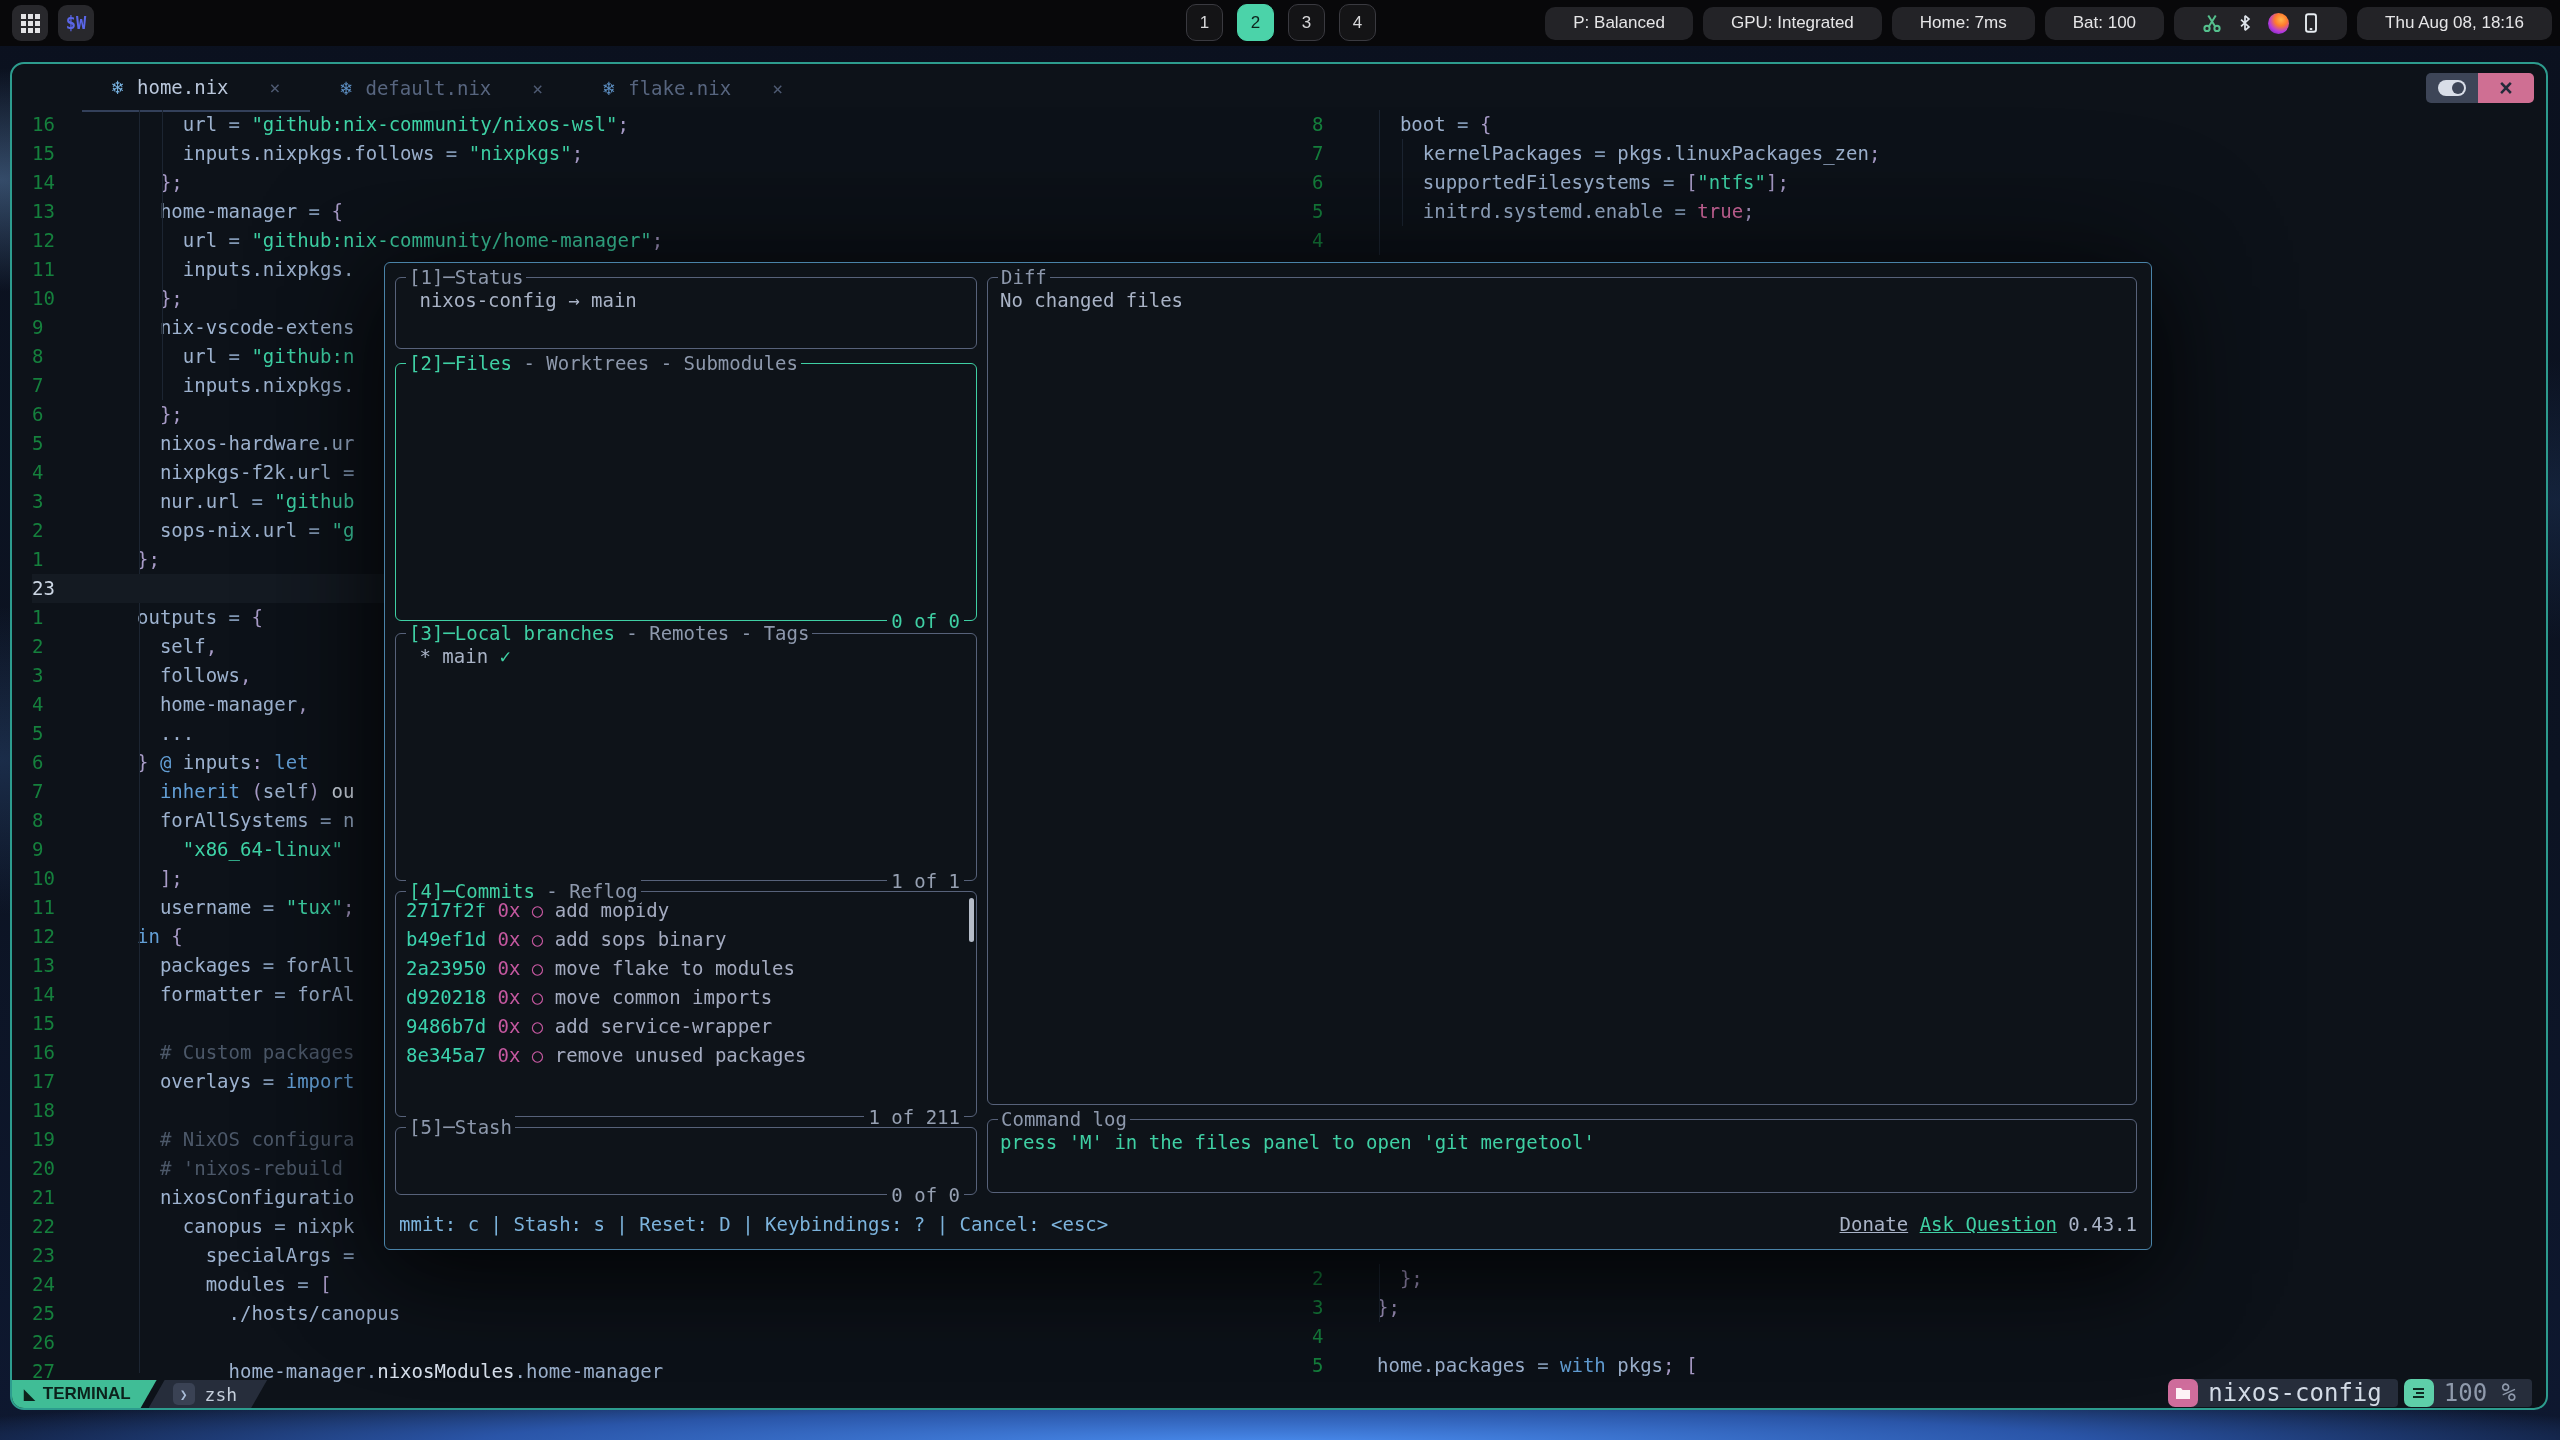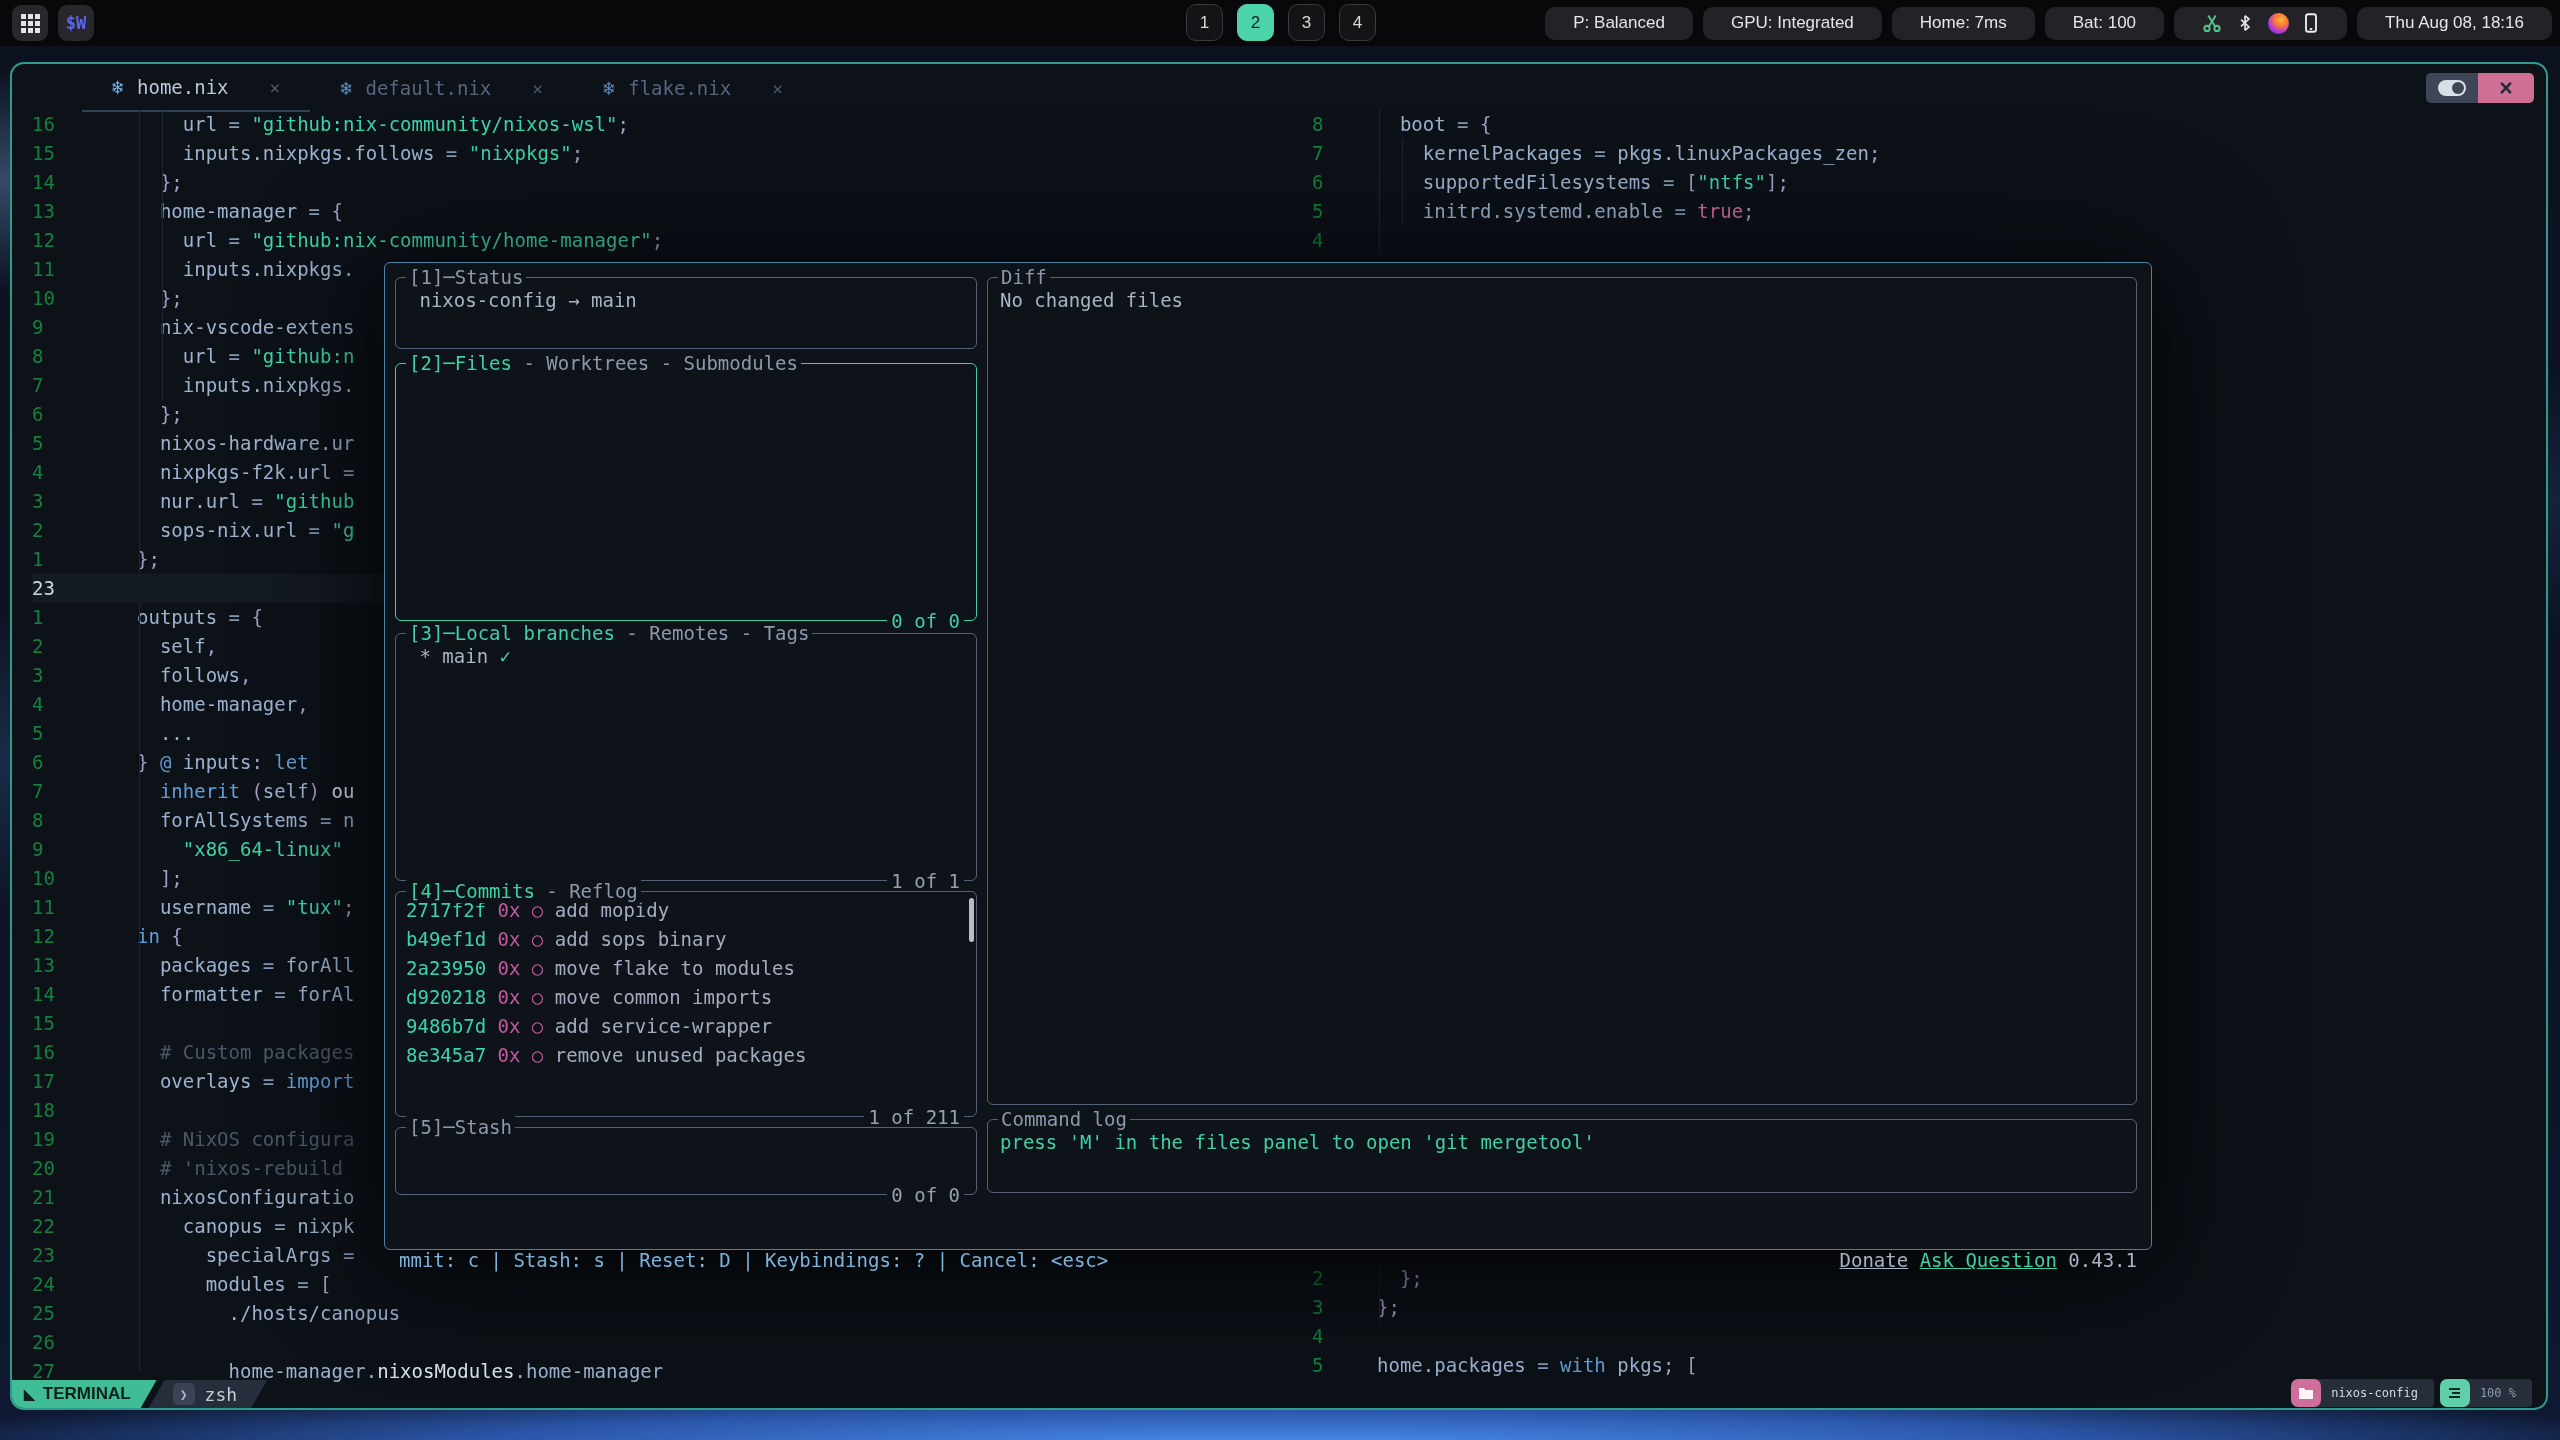--- a/index.html
+++ b/index.html
@@ -81,21 +81,21 @@
   #sb-shell { background:#262d3b; margin-left:-8px; display:flex; align-items:center; gap:10px;
     padding:0 30px 0 24px; clip-path:polygon(16px 0,100% 0,calc(100% - 16px) 100%,0 100%);
     font-family:"DejaVu Sans Mono",monospace; font-size:18px; color:#c5cfdc; }
   .shell-badge { width:22px; height:22px; border-radius:5px; background:#3a4254; color:#a9bdd9;
     font-size:13px; display:flex; align-items:center; justify-content:center; font-family:"DejaVu Sans Mono",monospace; }
   .sb-right { position:absolute; right:14px; bottom:1px; display:flex; align-items:center; height:28px; }
   .badge { width:30px; height:28px; border-radius:7px; display:flex; align-items:center; justify-content:center; z-index:1; }
   .badge.pink { background:#cf6d9c; }
   .badge.teal { background:#5ecfa9; }
   .sb-chunk { height:28px; background:#262d3b; display:flex; align-items:center;
-    font-family:"DejaVu Sans Mono",monospace; font-size:12px; padding:0 16px; margin-left:-6px; }
+    font-family:"DejaVu Sans Mono",monospace; font-size:24px; padding:0 16px; margin-left:-6px; }
   .sb-chunk.proj { color:#d3dbe6; border-radius:0 4px 4px 0; margin-right:6px; }
   .sb-chunk.pct { color:#8f9aac; border-radius:0 4px 4px 0; }
   
   #lazygit { position:absolute; left:384px; top:262px; width:1768px; height:988px;
     background:#0e1319; border:1px solid #4a83a8; border-radius:6px; z-index:3;
     box-shadow:0 24px 90px rgba(0,0,0,.65), 0 0 140px rgba(0,0,0,.45);
     font-family:"DejaVu Sans Mono",monospace; font-size:19px; }
   .panel { position:absolute; border:1px solid #57627a; border-radius:6px; }
   .panel.active { border-color:#3fd0a4; }
   .ptitle { position:absolute; top:-13px; left:10px; background:#0e1319; padding:0 3px;
@@ -111,21 +111,21 @@
   #lg-branches { top:370px; height:248px; }
   #lg-commits  { top:628px; height:226px; }
   #lg-stash    { top:864px; height:68px;text-align:right; }
   #lg-diff   { left:602px; right:14px; top:14px;  height:828px; }
   #lg-cmdlog { left:602px; right:14px; top:856px; height:74px; }
   .commit-row { height:29px; line-height:29px; white-space:pre; padding:0 10px; }
   .c-hash{color:#3bd3ae} .c-mark{color:#c558a0} .c-msg{color:#a4abc0}
   .check { color:#3fd0a4; }
   #lg-scroll { position:absolute; right:2px; top:6px; width:5px; height:44px; background:#b6bdc9; border-radius:3px; }
   #lg-bottom { position:absolute; left:14px; right:14px; top:946px; height:30px;
-    display:flex; justify-content:space-between; line-height:30px; white-space:pre;margin-top:36px; }
+    display:flex; justify-content:space-between; line-height:30px; white-space:pre; }
   #lg-options { color:#7cb3dc; }
   #lg-links span { color:#a9b3c6; }
   #lg-links .donate { text-decoration:underline; }
   #lg-links .ask { color:#3fd0a4; text-decoration:underline; }
   .cmdlog-line { color:#3fd0a4; }
 </style>
 </head>
 <body>
 
 <div id="wallpaper"></div>

